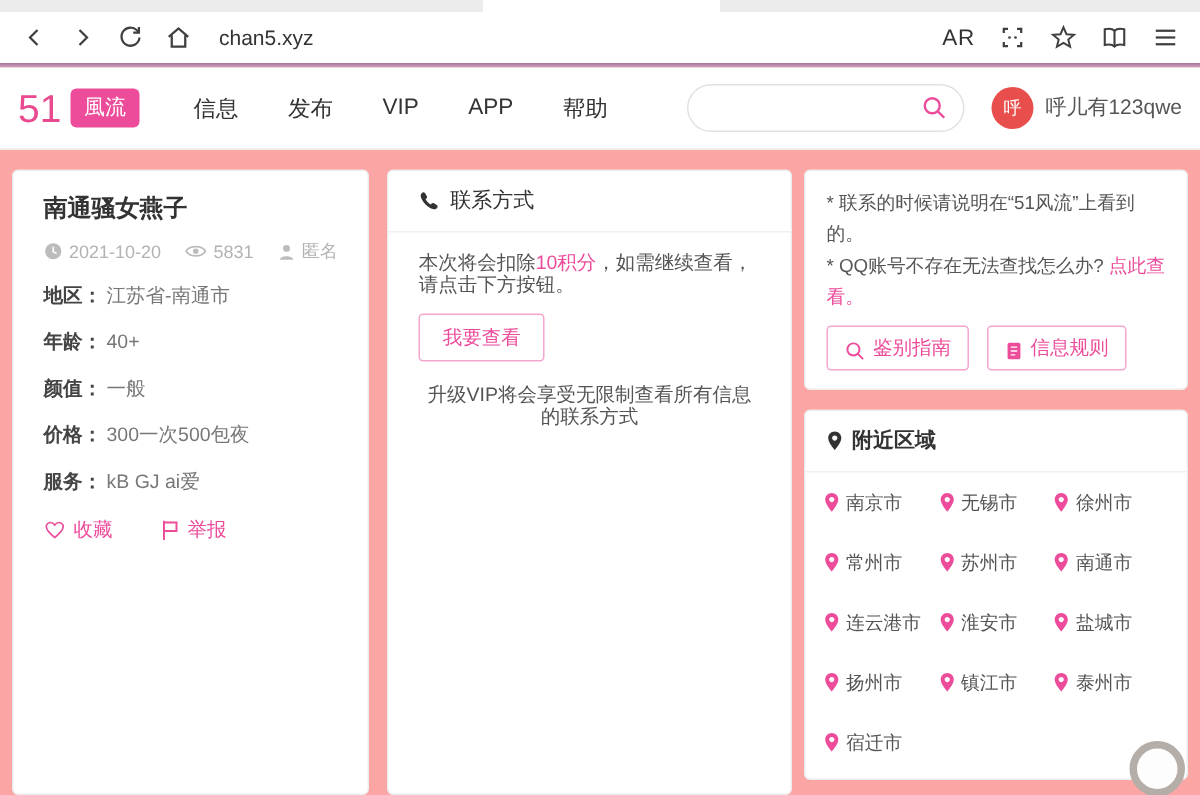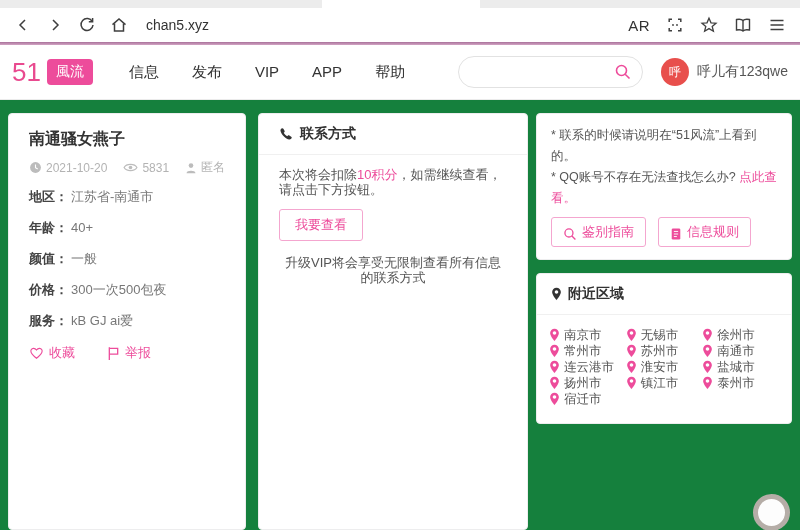--- a/index.html
+++ b/index.html
@@ -1,18 +1,18 @@
 <!DOCTYPE html>
 <html><head>
 <meta charset="utf-8">
 <style>
   * { margin:0; padding:0; box-sizing:border-box; }
   html,body { width:800px; height:530px; overflow:hidden; background:#fff;
     font-family:"Liberation Sans","DejaVu Sans",sans-serif; }
-  .viewport { position:relative; width:800px; height:530px; overflow:hidden; background:#15803d; }
+  .viewport { position:relative; width:800px; height:530px; overflow:hidden; background:#fca5a5; }
 
   
   .tabstrip { height:8px; background:#ececec; position:relative; }
   .tabstrip .active-tab { position:absolute; left:322px; top:0; width:158px; height:8px; background:#fff; }
   .browser-bar { height:34px; background:#fff; display:flex; align-items:center; padding:0 14px; }
   .bicon { width:18px; height:18px; display:flex; align-items:center; justify-content:center; margin-right:14px; cursor:pointer; }
   .bicon svg { display:block; }
   .url-text { font-size:14px; color:#333; margin-left:4px; }
   .bar-right { margin-left:auto; display:flex; align-items:center; }
   .bar-right .bicon { margin-right:0; margin-left:16px; }
@@ -50,41 +50,41 @@
   .field-row { font-size:13px; margin-bottom:13px; }
   .field-row:last-child { margin-bottom:0; }
   .field-label { font-weight:bold; color:#444; }
   .field-value { color:#777; margin-left:3px; }
   .action-row { margin-top:14px; display:flex; gap:32px; }
   .action-link { display:flex; align-items:center; gap:5px; font-size:13px; color:#ed4c9b; cursor:pointer; }
 
   
   .contact-card { flex:1; display:flex; flex-direction:column; }
   .card-header { display:flex; align-items:center; gap:7px; padding:11px 20px;
-    border-bottom:1px solid #f0f0f0; font-size:14px; font-weight:bold; color:#333; }
+    border-bottom:1px solid #f0f0f0; font-size:14px; font-weight:normal; color:#333; }
   .contact-body { padding:12px 20px 16px; }
   .contact-text { font-size:13px; color:#555; line-height:15px; }
   .hl-pink { color:#ed4c9b; }
   .btn-outline { display:inline-block; border:1px solid #f4a6cf; color:#ed4c9b; background:#fff;
     font-size:13px; padding:6px 15px; border-radius:3px; margin-top:12px; cursor:pointer;
     font-family:inherit; }
   .vip-text { margin-top:14px; font-size:13px; color:#555;text-align:center; }
 
   
   .notice-card { padding:11px 14px 12px; }
   .notice-line { font-size:12.5px; color:#555; line-height:21px; }
   .notice-link { color:#ed4c9b; cursor:pointer; }
   .notice-btns { margin-top:8px; display:flex; gap:12px; }
   .mini-btn { display:flex; align-items:flex-end; gap:5px; border:1px solid #f4a6cf; color:#ed4c9b;
     background:#fff; font-size:13px; padding:5px 11px; border-radius:3px; cursor:pointer; font-family:inherit; }
 
   
   .nearby-header { display:flex; align-items:center; gap:6px; padding:11px 14px;
     border-bottom:1px solid #f0f0f0; font-size:14px; font-weight:bold; color:#333; }
-  .city-grid { padding:12px 12px 16px; display:grid; grid-template-columns:repeat(3,1fr); row-gap:0; }
+  .city-grid { padding:12px 12px 16px; display:grid; grid-template-columns:repeat(3,1fr); row-gap:24px; }
   .city-item { display:flex; align-items:center; gap:4px; font-size:12.5px; color:#555; cursor:pointer; height:16px; }
 
   
   .float-circle { position:absolute; left:753px; top:494px; width:37px; height:37px;
     border-radius:50%; border:5px solid #b5ada7; background:#fdfdfd; cursor:pointer; z-index:10; }
 </style>
 </head>
 <body>
 
 <div class="viewport">

